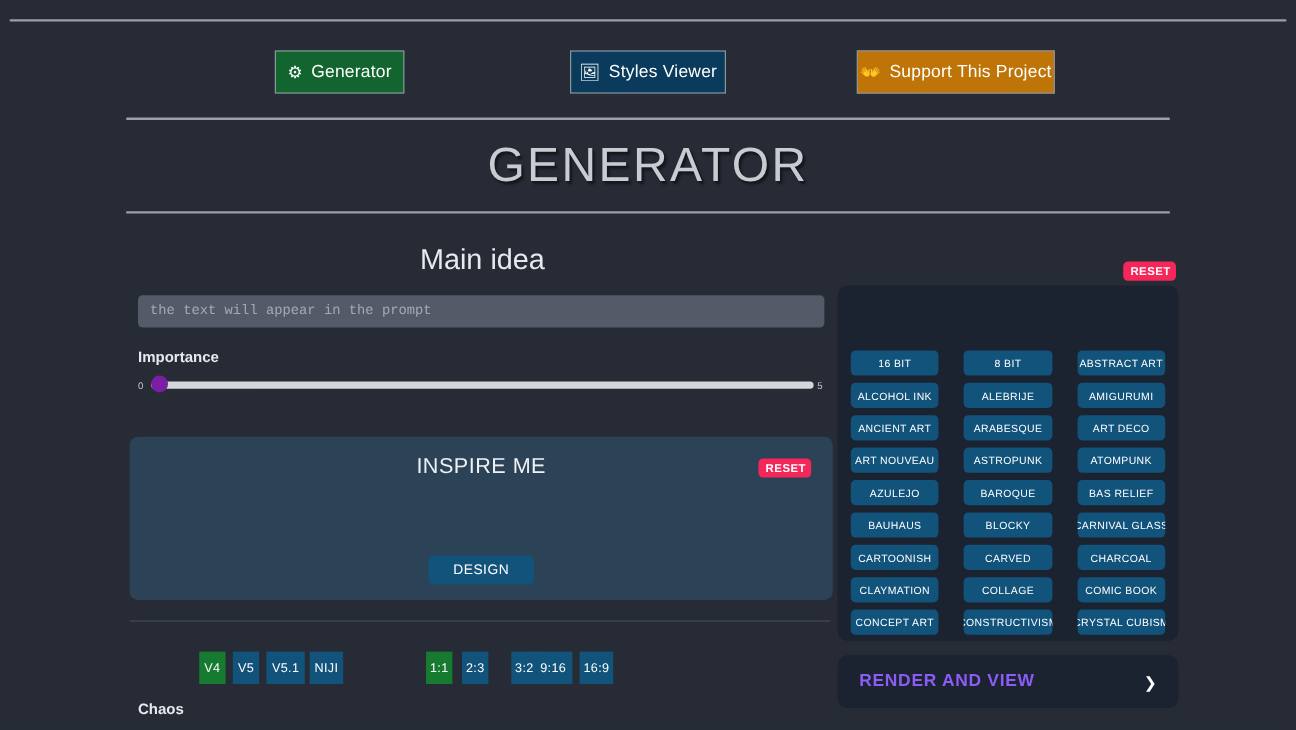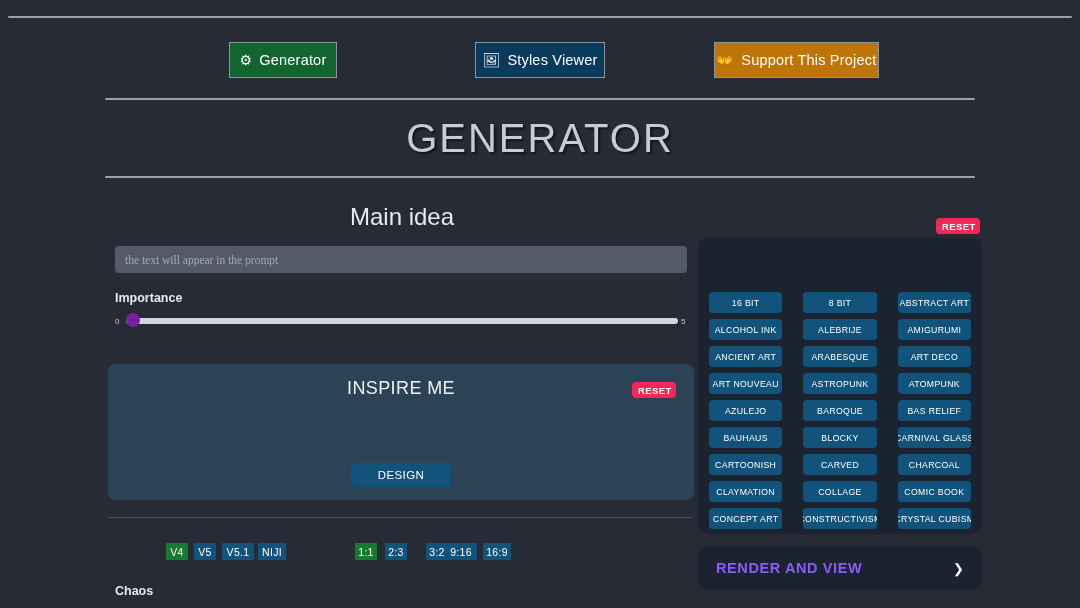--- a/index.html
+++ b/index.html
@@ -61,21 +61,21 @@
   }
 
   
   .main-idea-title {
     position: absolute; left: 108px; top: 203px; width: 588px;
     text-align: center; font-size: 24px; color: #e6e9ed; font-weight: 400;
   }
   .prompt-input {
     position: absolute; left: 115px; top: 246px; width: 572px; height: 27px;
     background: #545a67; border: none; border-radius: 4px;
-    color: #aab0ba; font-size: 11.5px; font-family: Liberation Serif, serif;
+    color: #aab0ba; font-size: 11.5px; font-family: Liberation Mono, monospace;
     padding: 0 10px;
   }
   .prompt-input::placeholder { color: #a4aab4; }
 
   .imp-label {
     position: absolute; left: 115px; top: 291px;
     font-size: 12.5px; color: #e6e9ed; font-weight: bold;
   }
   .slider-wrap { position: absolute; left: 115px; top: 314px; width: 572px; height: 14px; }
   .slider-min, .slider-max {
@@ -115,26 +115,26 @@
     display: flex; align-items: center; justify-content: center;
     cursor: pointer; height: 24px; white-space: nowrap;
     font-family: "Liberation Sans", sans-serif;
   }
   .inspire-row1 {
     position: absolute; left: 22px; top: 60px; width: 542px;
     display: flex; justify-content: space-between;
   }
   .inspire-row1 .chip { width: 118px; }
   .inspire-row2 { position: absolute; left: 0; top: 99px; width: 586px; display: flex; justify-content: center; }
-  .inspire-row2 .chip { width: 100px; }
+  .inspire-row2 .chip { width: 88px; }
 
   
   .optrow { position: absolute; left: 0; top: 543px; width: 700px; height: 17px; }
   .minichip {
-    position: absolute; height: 17px; background: #12537c; color: #ffffff;
+    position: absolute; height: 27px; background: #12537c; color: #ffffff;
     font-size: 10.5px; display: flex; align-items: center; justify-content: center;
     cursor: pointer; letter-spacing: .3px; border: none;
     font-family: "Liberation Sans", sans-serif;
   }
   .minichip.active { background: #167a30; }
 
   .chaos-label {
     position: absolute; left: 115px; top: 584px;
     font-size: 12.5px; color: #e6e9ed; font-weight: bold;
   }

